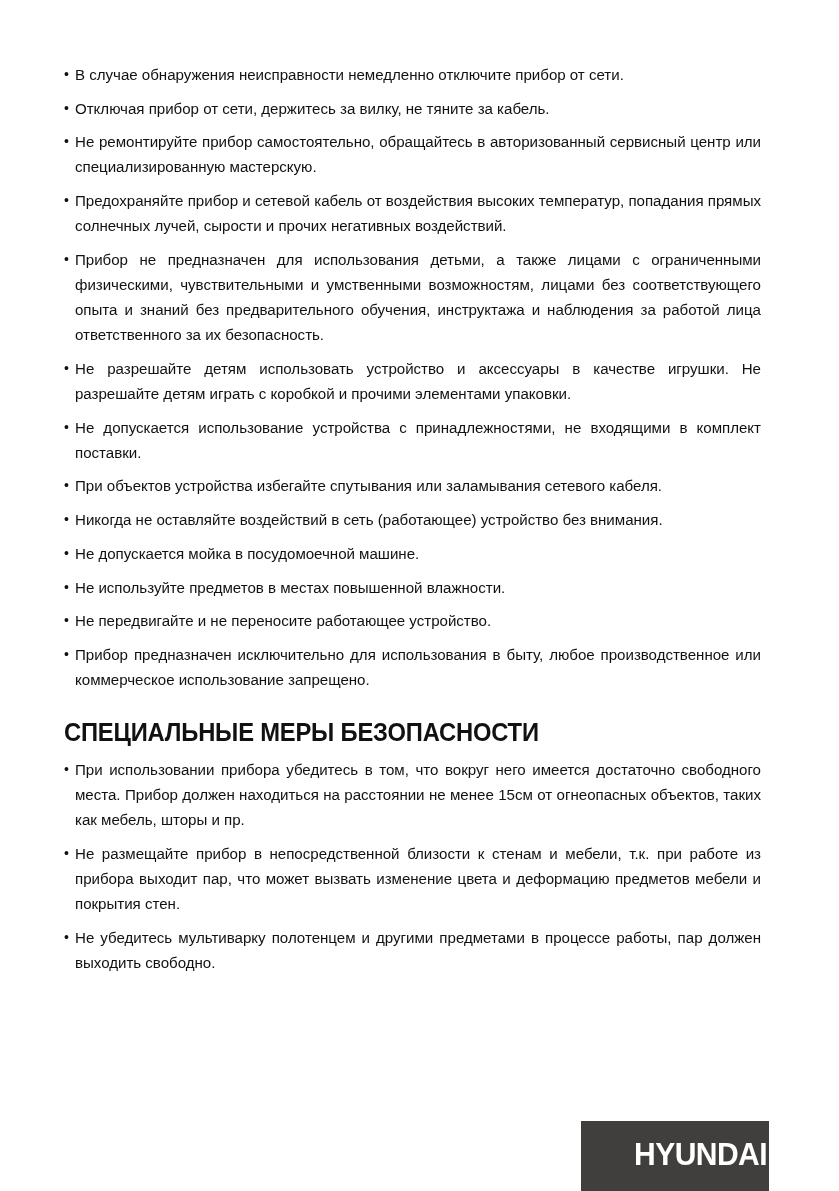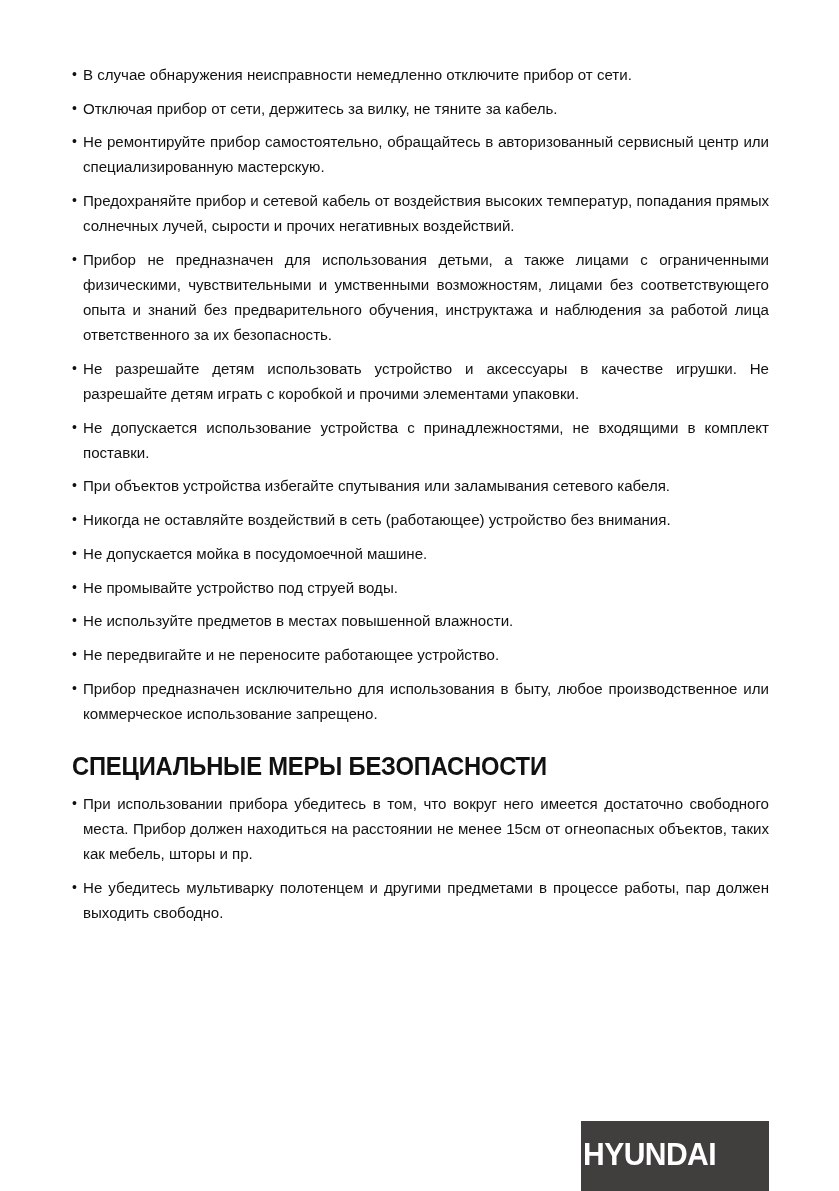--- a/index.html
+++ b/index.html
@@ -15,21 +15,21 @@
   #page {
     position: relative;
     width: 839px;
     height: 1191px;
     background: #ffffff;
     overflow: hidden;
     box-sizing: border-box;
   }
   #content {
     position: absolute;
-    left: 72px;
+    left: 64px;
     top: 62px;
     width: 697px;
   }
   .bullet-item {
     display: block;
     position: relative;
     text-align: justify;
     text-justify: inter-word;
     font-size: 15.1px;
     line-height: 25.1px;
@@ -64,21 +64,21 @@
   }
   #logo-badge {
     position: absolute;
     left: 581px;
     top: 1121px;
     width: 188px;
     height: 70px;
     background: #403f3d;
     display: flex;
     align-items: center;
-    justify-content: flex-start;
+    justify-content: flex-end;
     overflow: hidden;
   }
   #logo-badge .logo-text {
     color: #ffffff;
     font-family: "Liberation Sans", "DejaVu Sans", sans-serif;
     font-weight: bold;
     font-size: 31px;
     letter-spacing: -0.6px;
     line-height: 1;
     transform: scaleX(0.97);
@@ -96,30 +96,30 @@
         <p class="bullet-item"><span class="txt">В случае обнаружения неисправности немедленно отключите прибор от сети.</span></p>
         <p class="bullet-item"><span class="txt">Отключая прибор от сети, держитесь за вилку, не тяните за кабель.</span></p>
         <p class="bullet-item"><span class="txt">Не ремонтируйте прибор самостоятельно, обращайтесь в авторизованный сервисный центр или специализированную мастерскую.</span></p>
         <p class="bullet-item"><span class="txt">Предохраняйте прибор и сетевой кабель от воздействия высоких температур, попадания прямых солнечных лучей, сырости и прочих негативных воздействий.</span></p>
         <p class="bullet-item"><span class="txt">Прибор не предназначен для использования детьми, а также лицами с ограниченными физическими, чувствительными и умственными возможностям, лицами без соответствующего опыта и знаний без предварительного обучения, инструктажа и наблюдения за работой лица ответственного за их безопасность.</span></p>
         <p class="bullet-item"><span class="txt">Не разрешайте детям использовать устройство и аксессуары в качестве игрушки. Не разрешайте детям играть с коробкой и прочими элементами упаковки.</span></p>
         <p class="bullet-item"><span class="txt">Не допускается использование устройства с принадлежностями, не входящими в комплект поставки.</span></p>
         <p class="bullet-item"><span class="txt">При объектов устройства избегайте спутывания или заламывания сетевого кабеля.</span></p>
         <p class="bullet-item"><span class="txt">Никогда не оставляйте воздействий в сеть (работающее) устройство без внимания.</span></p>
         <p class="bullet-item"><span class="txt">Не допускается мойка в посудомоечной машине.</span></p>
-        <p class="bullet-item"><span class="txt">Не промывайте устройство под струей воды.</span></p>
         <p class="bullet-item"><span class="txt">Не используйте предметов в местах повышенной влажности.</span></p>
         <p class="bullet-item"><span class="txt">Не передвигайте и не переносите работающее устройство.</span></p>
         <p class="bullet-item"><span class="txt">Прибор предназначен исключительно для использования в быту, любое производственное или коммерческое использование запрещено.</span></p>
       </div>
 
     <div class="section-heading">СПЕЦИАЛЬНЫЕ МЕРЫ БЕЗОПАСНОСТИ</div>
 
     <div id="special-list">
         <p class="bullet-item"><span class="txt">При использовании прибора убедитесь в том, что вокруг него имеется достаточно свободного места. Прибор должен находиться на расстоянии не менее 15см от огнеопасных объектов, таких как мебель, шторы и пр.</span></p>
+        <p class="bullet-item"><span class="txt">Не размещайте прибор в непосредственной близости к стенам и мебели, т.к. при работе из прибора выходит пар, что может вызвать изменение цвета и деформацию предметов мебели и покрытия стен.</span></p>
         <p class="bullet-item"><span class="txt">Не убедитесь мультиварку полотенцем и другими предметами в процессе работы, пар должен выходить свободно.</span></p>
       </div>
 
   </div>
 
   <div id="logo-badge" style="background: rgb(64, 63, 61);">
     <span class="logo-text" style="color: rgb(255, 255, 255);">HYUNDAI</span>
   </div>
 
 </div>

